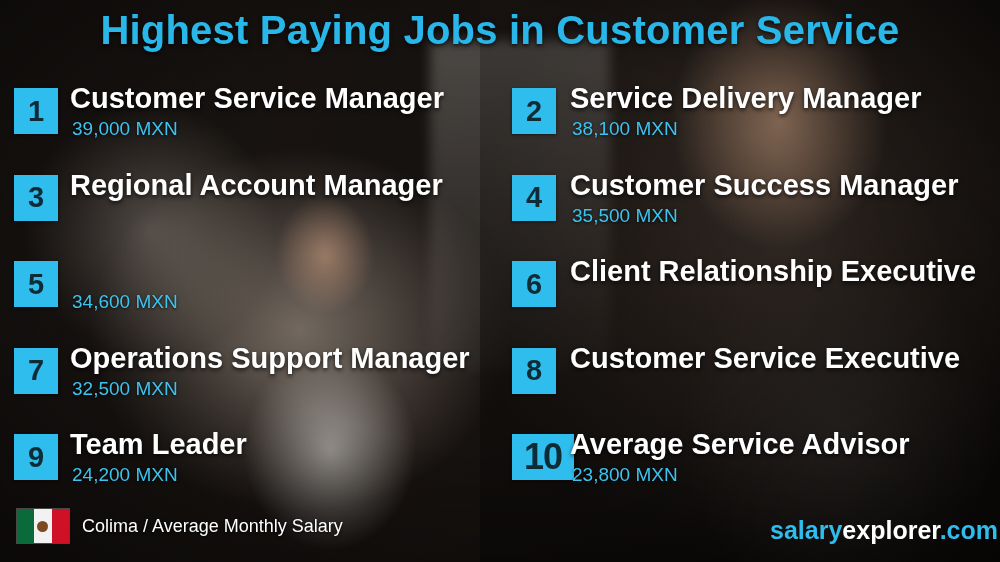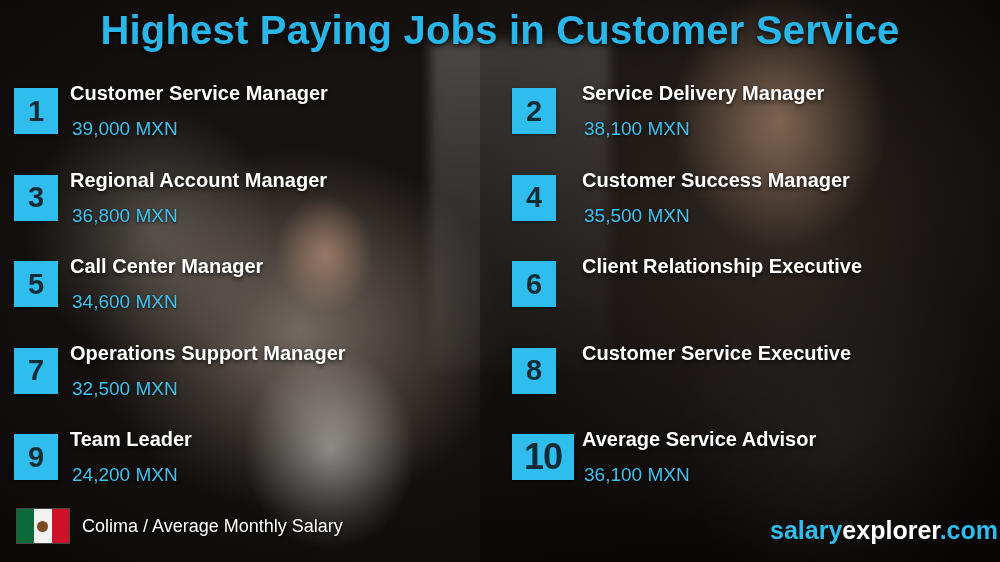--- a/index.html
+++ b/index.html
@@ -112,38 +112,38 @@
   }
   .rank.wide {
     width: 62px;
     font-size: 36px;
     letter-spacing: -1px;
   }
   .job {
     position: absolute;
     left: 70px;
     top: -2px;
-    font-size: 20px;
+    font-size: 29px;
     font-weight: bold;
     color: #ffffff;
     white-space: nowrap;
     text-shadow: 0 2px 4px rgba(0,0,0,0.75);
   }
   .salary {
     position: absolute;
     left: 72px;
     top: 34px;
     font-size: 19px;
     color: #3cc3ef;
     white-space: nowrap;
     text-shadow: 0 1px 3px rgba(0,0,0,0.8);
   }
   .col-right .rank { left: 512px; }
   .col-right .job,
-  .col-right .salary { margin-left: 12px; }
+  .col-right .salary { margin-left: 0; }
   .col-right .row .rank { left: 12px; }
 
   
   .footer {
     position: absolute;
     left: 0;
     bottom: 0;
     width: 1000px;
     height: 62px;
     padding-left: 14px;
@@ -209,25 +209,23 @@
 
     <div class="col col-left">
       <div class="row">
         <div class="rank">1</div>
         <div class="job">Customer Service Manager</div>
         <div class="salary">39,000 MXN</div>
       </div>
       <div class="row">
         <div class="rank">3</div>
         <div class="job">Regional Account Manager</div>
-        <div class="salary">36,800 MXN</div>
       </div>
       <div class="row">
         <div class="rank">5</div>
-        <div class="job">Call Center Manager</div>
         <div class="salary">34,600 MXN</div>
       </div>
       <div class="row">
         <div class="rank">7</div>
         <div class="job">Operations Support Manager</div>
         <div class="salary">32,500 MXN</div>
       </div>
       <div class="row">
         <div class="rank">9</div>
         <div class="job">Team Leader</div>
@@ -250,21 +248,21 @@
         <div class="rank">6</div>
         <div class="job">Client Relationship Executive</div>
       </div>
       <div class="row">
         <div class="rank">8</div>
         <div class="job">Customer Service Executive</div>
       </div>
       <div class="row">
         <div class="rank wide">10</div>
         <div class="job">Average Service Advisor</div>
-        <div class="salary">36,100 MXN</div>
+        <div class="salary">23,800 MXN</div>
       </div>
     </div>
 
   </div>
 
   <div class="footer">
     <div class="flag">
       <div class="band green"></div>
       <div class="band white">
         <div class="emblem"></div>

